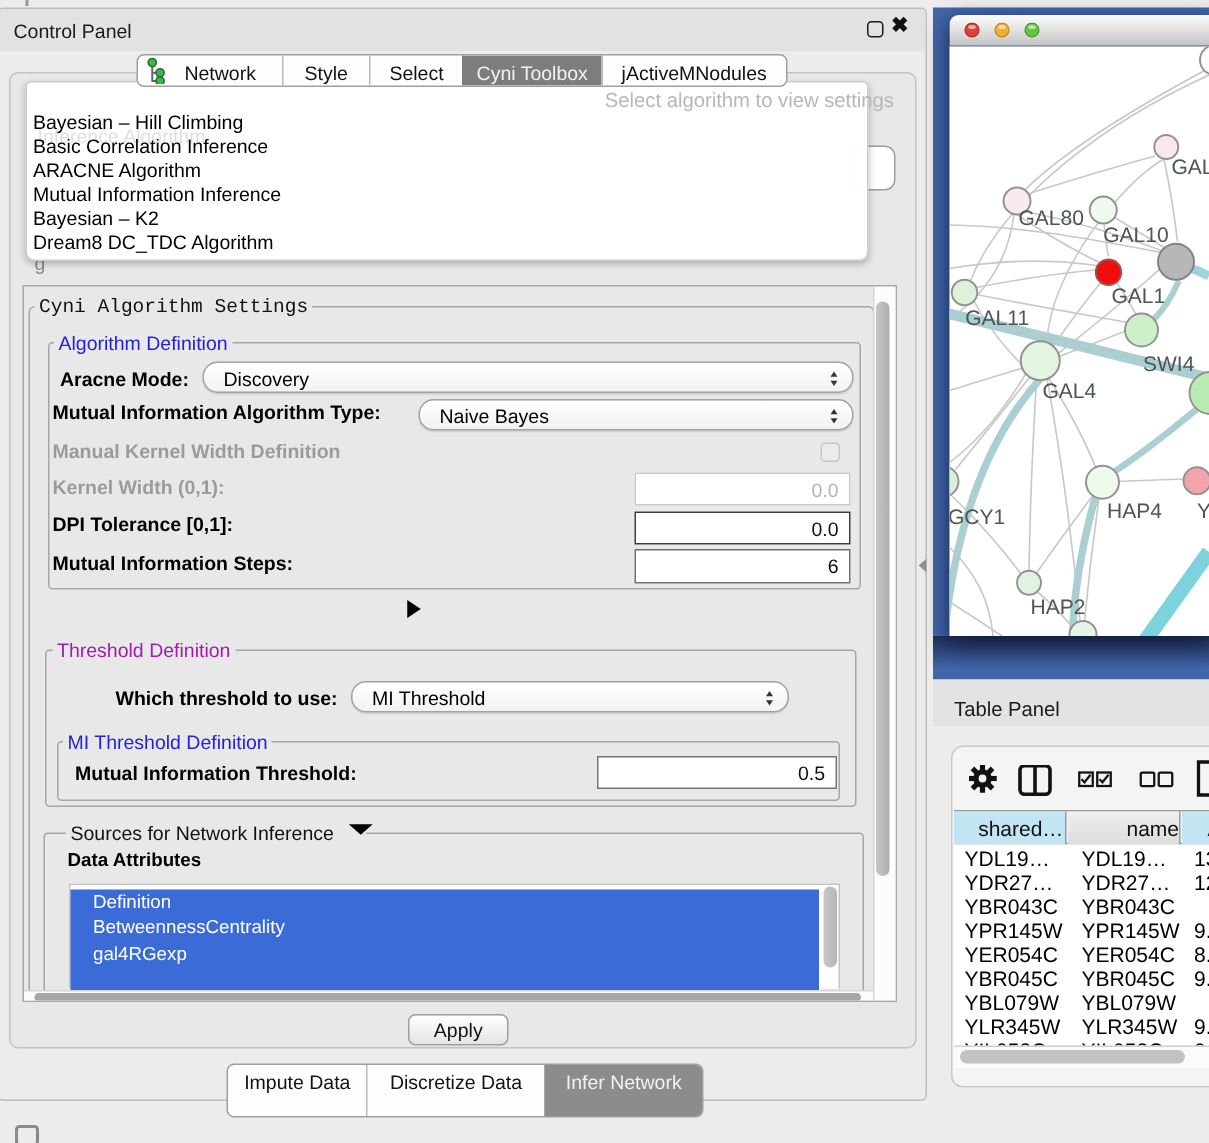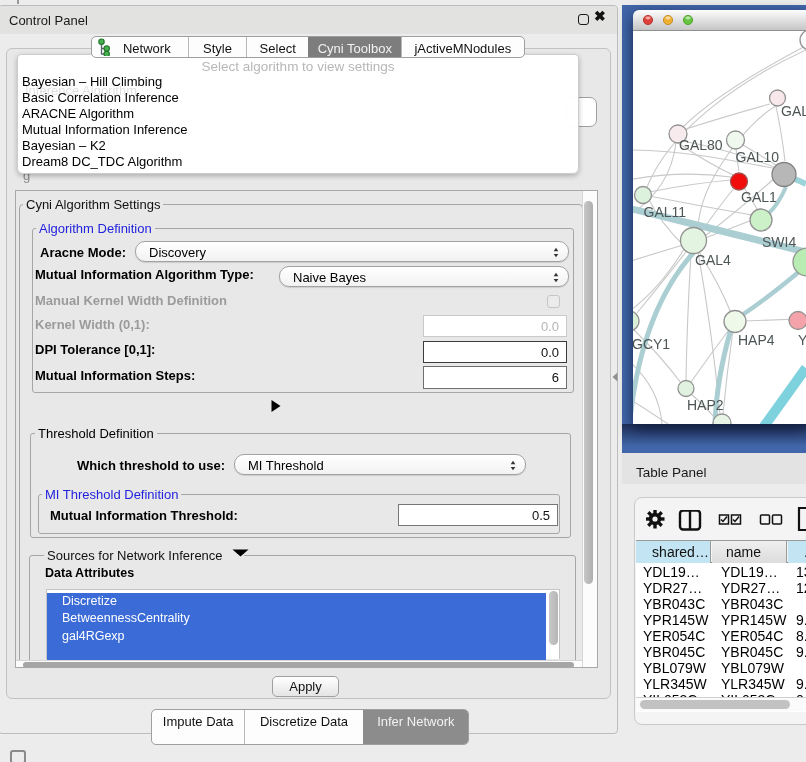--- a/index.html
+++ b/index.html
@@ -30,21 +30,21 @@
     <div class="abs" style="left:579px; top:8px; width:11px; height:11px; border:1.6px solid #1a1a1a; border-radius:3px;"></div>
     <div class="abs" style="left:595px; top:2px; font-size:14px; font-weight:bold; color:#111;">✖</div>
   </div>
 
   <div class="abs" style="left:7px; top:42px; width:605px; height:651px; background:#e8e8e8; border:1px solid #c2c2c2; border-radius:6px;"></div>
 
   <div class="abs" style="left:16px; top:184px; width:583px; height:478px; border:1px solid #a8a8a8; background:#e8e8e8; overflow:hidden;">
     <div class="abs" style="left:0; top:0; width:566px; height:478px;">
 
       <div class="grp" style="left:3px; top:13px; width:564px; height:500px; border-radius:4px;">
-        <span class="gt" style="background:#e8e8e8;">Cyni Algorithm Settings</span>
+        <span class="gt" style="background:#e8e8e8;font-family:Liberation Mono, monospace;">Cyni Algorithm Settings</span>
       </div>
 
       <div class="grp" style="left:16px; top:37px; width:542px; height:165px;">
         <span class="gt" style="color:#2222dd;">Algorithm Definition</span>
       </div>
       <div class="lbl" style="position:absolute; left:24px; top:54px;">Aracne Mode:</div>
       <div class="combo" style="left:119px; top:50px; width:434px; height:21px;">
         <span class="tx">Discovery</span>
         <svg class="spin" viewBox="0 0 8 16">
             <path d="M4 1 L7.4 6 H0.6 Z" fill="#333"></path>
@@ -66,21 +66,21 @@
       <div class="lbl" style="position:absolute; left:19px; top:151px;">DPI Tolerance [0,1]:</div>
       <div class="fld" style="left:407px; top:150px; width:144px; height:22px; border:1.5px solid #3c3c3c;">0.0</div>
       <div class="lbl" style="position:absolute; left:19px; top:177px;">Mutual Information Steps:</div>
       <div class="fld" style="left:407px; top:175px; width:144px; height:23px; border:1px solid #6f6f6f;">6</div>
 
       <svg class="abs" style="left:254px; top:208px;" width="12" height="14" viewBox="0 0 12 14">
           <path d="M1.5 1 L10.5 7 L1.5 13 Z" fill="#000"></path>
         </svg>
 
       <div class="grp" style="left:14px; top:242px; width:541px; height:105px;">
-        <span class="gt" style="color:#000000; left:4px;">Threshold Definition</span>
+        <span class="gt" style="color:#a21caf; left:4px;">Threshold Definition</span>
       </div>
       <div class="lbl" style="position:absolute; left:61px; top:267px;">Which threshold to use:</div>
       <div class="combo" style="left:218px; top:263px; width:292px; height:21px;">
         <span class="tx">MI Threshold</span>
         <svg class="spin" viewBox="0 0 8 16">
             <path d="M4 1 L7.4 6 H0.6 Z" fill="#333"></path>
             <path d="M4 15 L7.4 10 H0.6 Z" fill="#333"></path>
           </svg>
       </div>
       <div class="grp" style="left:22px; top:303px; width:522px; height:40px;">
@@ -91,21 +91,21 @@
 
       <div class="grp" style="left:13px; top:364px; width:547px; height:130px;">
         <span class="gt" style="left:14px;">Sources for Network Inference&nbsp;&nbsp;&nbsp;&nbsp;&nbsp;</span>
       </div>
       <svg class="abs" style="left:216px; top:358px;" width="17" height="8" viewBox="0 0 17 8">
           <path d="M0.5 0.5 L16.5 0.5 L8.5 7.5 Z" fill="#000"></path>
         </svg>
       <div class="lbl" style="position:absolute; left:29px; top:375px; font-size:12.5px;">Data Attributes</div>
       <div class="abs" style="left:30px; top:398px; width:514px; height:70px; background:#fff; border:1px solid #c4c4c4; border-bottom:none;">
         <div class="abs" style="left:0; top:3px; width:499px; height:70px; background:#3a6bd7; color:#fff; font-size:12.5px;">
-          <div style="height:17.4px; padding-left:15px; padding-top:1px;">Discretize</div>
+          <div style="height:17.4px; padding-left:15px; padding-top:1px;">Definition</div>
           <div style="height:17.4px; padding-left:15px; padding-top:1px;">BetweennessCentrality</div>
           <div style="height:17.4px; padding-left:15px; padding-top:1px;">gal4RGexp</div>
         </div>
         <div class="abs" style="left:502px; top:1px; width:9px; height:54px; background:linear-gradient(90deg,#c9c9c9,#b5b5b5); border-radius:4.5px;"></div>
       </div>
     </div>
 
     <div class="abs" style="left:566px; top:0; width:17px; height:478px; background:#fcfcfc; border-left:1px solid #d6d6d6;"></div>
     <div class="abs" style="left:568px; top:10px; width:9px; height:383px; background:linear-gradient(90deg,#c7c7c7,#aeaeae); border-radius:4.5px;"></div>
 
@@ -132,21 +132,21 @@
 <svg class="abs" style="left:97px; top:38px; z-index:21;" width="14" height="18" viewBox="0 0 14 18">
   <path d="M4.5 5 L4.5 16.5 M4.5 10.5 L9.5 10.5 M4.5 16 L9.5 16" stroke="#5a6470" stroke-width="1.3" fill="none"></path>
   <circle cx="4.5" cy="3.7" r="2.7" fill="#44b04e" stroke="#20752a" stroke-width="1.1"></circle>
   <circle cx="9.7" cy="10.5" r="2.7" fill="#44b04e" stroke="#20752a" stroke-width="1.1"></circle>
   <circle cx="9.7" cy="16" r="2.7" fill="#44b04e" stroke="#20752a" stroke-width="1.1"></circle>
 </svg>
 
 <div class="abs" style="left:566px; top:97px; width:31px; height:30px; background:#fff; border:1px solid #9f9f9f; border-radius:7px; z-index:5;"></div>
 
 <div class="abs" style="left:17px; top:54px; width:562px; height:120px; background:rgba(255,255,255,0.97); border:1px solid #cccccc; border-radius:4px 4px 6px 6px; box-shadow:0 2px 5px rgba(0,0,0,0.25); z-index:10;"></div>
-<div class="abs" style="left:0; top:59px; width:596px; text-align:center; font-size:13.5px; color:#b7b7b7; z-index:11;">Select algorithm to view settings</div>
+<div class="abs" style="left:0; top:59px; width:596px; text-align:right; font-size:13.5px; color:#b7b7b7; z-index:11;">Select algorithm to view settings</div>
 <div class="abs" style="left:22px; top:74px; z-index:11; font-size:13px; color:#000; line-height:16px; white-space:nowrap;">
   Bayesian – Hill Climbing<br>
   Basic Correlation Inference<br>
   <span class="b">ARACNE Algorithm</span><br>
   Mutual Information Inference<br>
   Bayesian – K2<br>
   Dream8 DC_TDC Algorithm
 </div>
 <div class="abs b" style="left:25px; top:83px; font-size:13px; color:rgba(0,0,0,0.13); z-index:12;">Inference Algorithm</div>
 <div class="abs" style="left:23px; top:168px; font-size:13px; color:#8a8a8a; z-index:4;">g</div>
@@ -282,21 +282,21 @@
     </g>
   </svg>
 
   <svg class="abs" style="left:162px; top:8px;" width="18" height="26" viewBox="0 0 18 26">
     <path d="M2 2 H12 L17 7 V24 H2 Z" fill="none" stroke="#111" stroke-width="2.2"></path>
   </svg>
 
   <div class="abs" style="left:1px; top:42px; width:178px; height:172px; overflow:hidden; font-size:14px;">
     <div class="abs" style="left:0; top:0; width:230px; height:23px; border-top:1px solid #9a9a9a; border-bottom:1px solid #8a8a8a;">
       <div class="abs" style="left:0; top:0; width:75px; height:22px; background:#c3e4f2; border-right:1px solid #9a9a9a; text-align:center; padding-top:3px; padding-left:15px;">shared…</div>
-      <div class="abs" style="left:76px; top:0; width:75px; height:22px; background:linear-gradient(#efefef,#dcdcdc); border-right:1px solid #9a9a9a; text-align:left; padding-top:3px; padding-left:14px;">name</div>
+      <div class="abs" style="left:76px; top:0; width:75px; height:22px; background:linear-gradient(#efefef,#dcdcdc); border-right:1px solid #9a9a9a; text-align:right; padding-top:3px; padding-left:14px;">name</div>
       <div class="abs" style="left:152px; top:0; width:78px; height:22px; background:#c3e4f2; padding-top:3px; padding-left:17px;">A</div>
     </div>
     <div class="abs" id="rows" style="left:0; top:23px; width:230px; height:150px; background:#fff; color:#000;">
       <div class="abs" style="left:7px; top:1px;">YDL19…</div>
         <div class="abs" style="left:85px; top:1px;">YDL19…</div>
         <div class="abs" style="left:160px; top:1px;">13</div>
       <div class="abs" style="left:7px; top:17px;">YDR27…</div>
         <div class="abs" style="left:85px; top:17px;">YDR27…</div>
         <div class="abs" style="left:160px; top:17px;">12</div>
       <div class="abs" style="left:7px; top:33px;">YBR043C</div>

